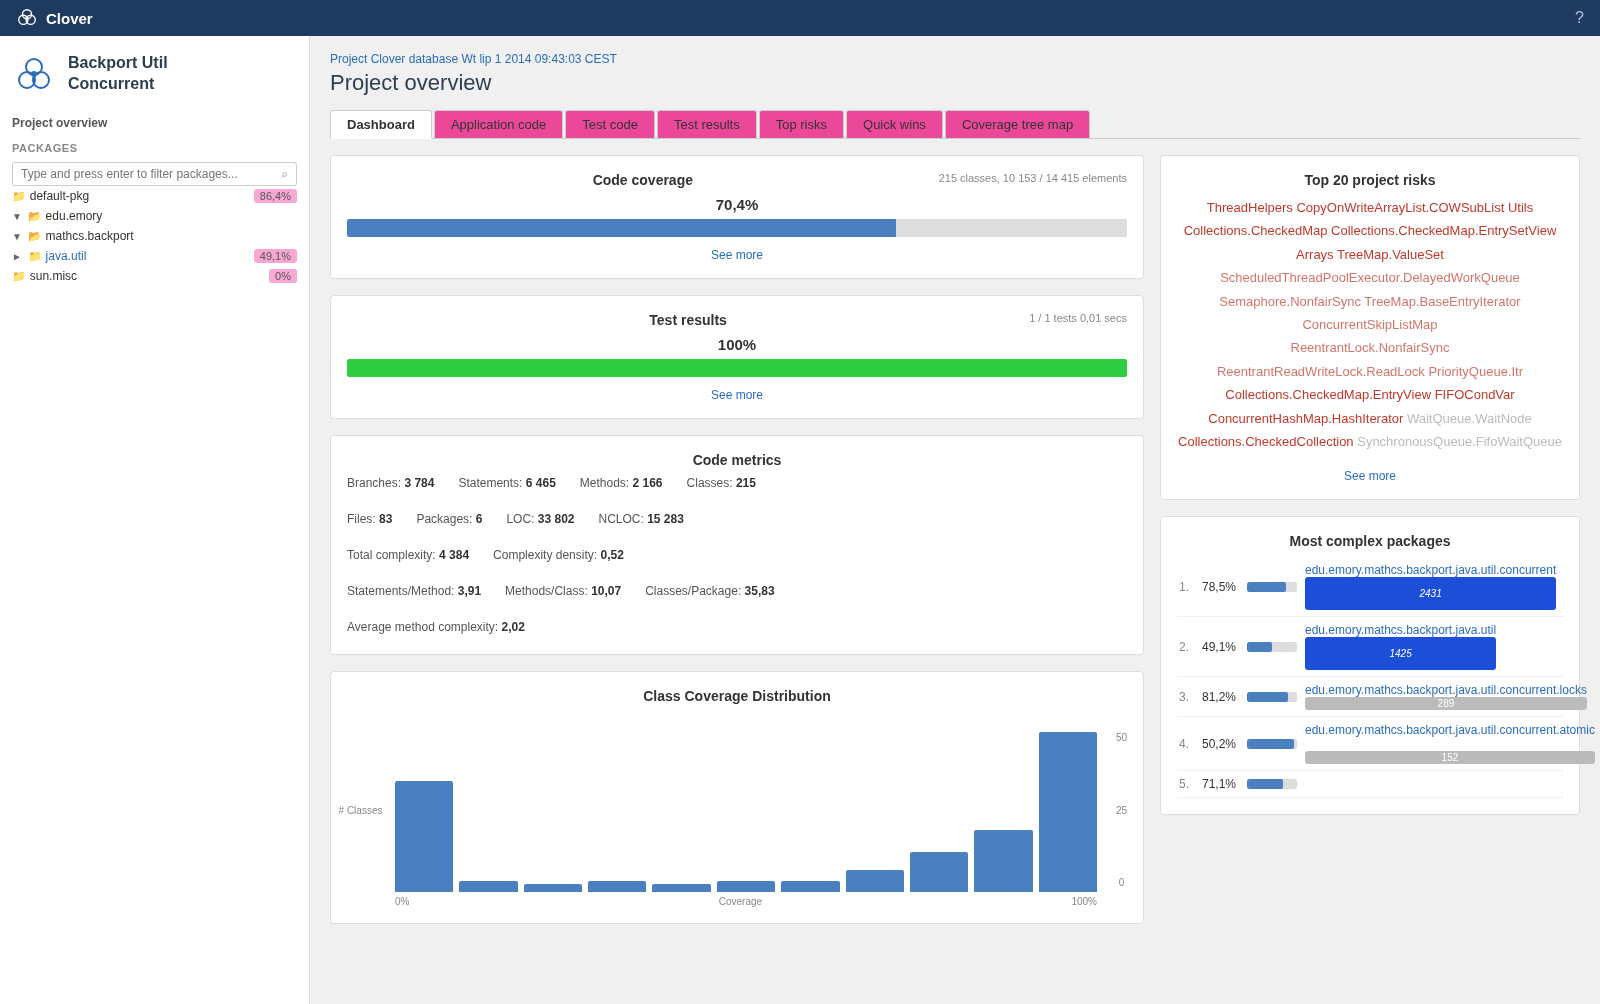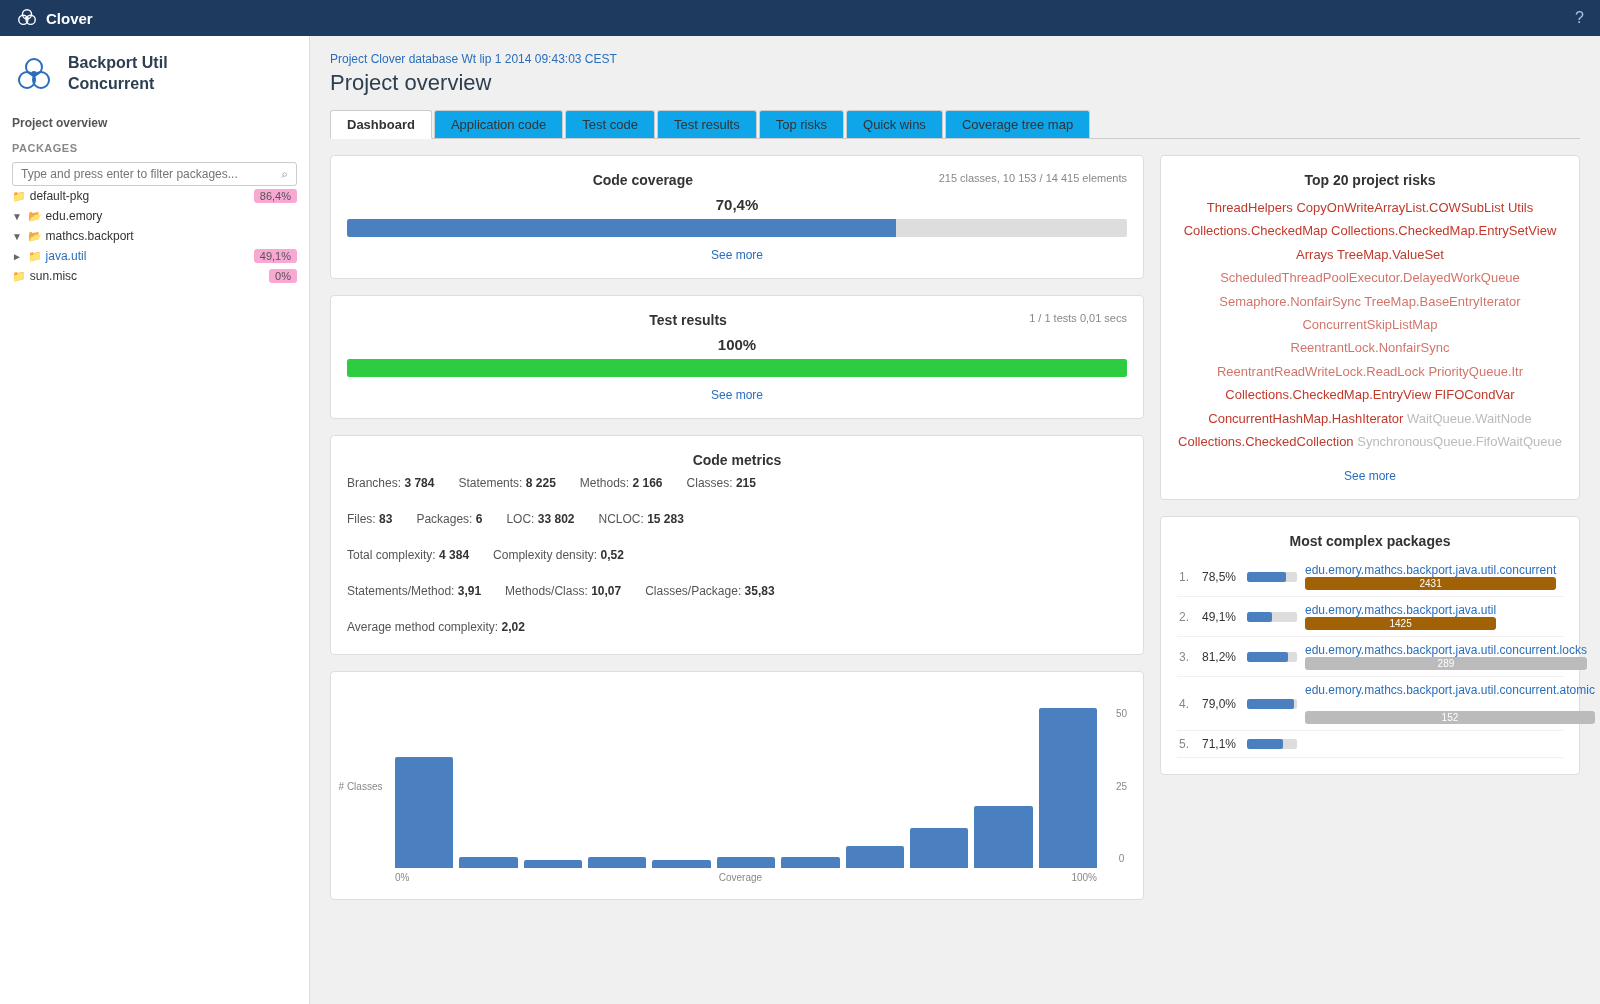--- a/index.html
+++ b/index.html
@@ -151,21 +151,21 @@
     .tabs {
       display: flex;
       gap: 0;
       margin-bottom: 16px;
       border-bottom: 1px solid #ccc;
     }
     .tab {
       padding: 6px 16px;
       border: 1px solid #ccc;
       border-bottom: none;
-      background: #0ea5e9;
+      background: #ec4899;
       cursor: pointer;
       font-size: 13px;
       color: #333;
       margin-right: 2px;
       border-radius: 3px 3px 0 0;
     }
     .tab.active {
       background: white;
       color: #333;
       border-bottom: 1px solid white;
@@ -315,25 +315,26 @@
       overflow: hidden;
       flex-shrink: 0;
     }
     .complex-bar-fill {
       height: 100%;
       background: #4a7fc0;
       border-radius: 2px;
     }
     .complex-name { color: #2a6ebb; flex: 1; }
     .complex-badge {
-      background: #a16207;
+      background: #1d4ed8;
       color: white;
       border-radius: 3px;
-      padding: 1px 5px;
+      padding: 11px 5px;
       font-size: 10px;
+      font-style: italic;
     }
     .complex-badge-sm {
       background: #bbb;
       color: white;
       border-radius: 3px;
       padding: 1px 5px;
       font-size: 10px;
     }
     .complex-item-wrap {
       display: flex;
@@ -467,21 +468,21 @@
             <div class="bar-fill-green" style="width: 100%"></div>
           </div>
           <a class="see-more">See more</a>
         </div>
 
         <div class="card">
           <div class="card-title">Code metrics</div>
           <div class="metrics-grid">
             <div class="metrics-row">
               <span class="metric-item"><span class="metric-label">Branches: </span><span class="metric-value">3 784</span></span>
-              <span class="metric-item"><span class="metric-label">Statements: </span><span class="metric-value">8 225</span></span>
+              <span class="metric-item"><span class="metric-label">Statements: </span><span class="metric-value">6 465</span></span>
               <span class="metric-item"><span class="metric-label">Methods: </span><span class="metric-value">2 166</span></span>
               <span class="metric-item"><span class="metric-label">Classes: </span><span class="metric-value">215</span></span>
             </div>
             <div class="metrics-row">
               <span class="metric-item"><span class="metric-label">Files: </span><span class="metric-value">83</span></span>
               <span class="metric-item"><span class="metric-label">Packages: </span><span class="metric-value">6</span></span>
               <span class="metric-item"><span class="metric-label">LOC: </span><span class="metric-value">33 802</span></span>
               <span class="metric-item"><span class="metric-label">NCLOC: </span><span class="metric-value">15 283</span></span>
             </div>
             <div class="metrics-row">
@@ -493,20 +494,21 @@
               <span class="metric-item"><span class="metric-label">Methods/Class: </span><span class="metric-value">10,07</span></span>
               <span class="metric-item"><span class="metric-label">Classes/Package: </span><span class="metric-value">35,83</span></span>
             </div>
             <div class="metrics-row">
               <span class="metric-item"><span class="metric-label">Average method complexity: </span><span class="metric-value">2,02</span></span>
             </div>
           </div>
         </div>
 
         <div class="card">
+          <div class="card-title">Class Coverage Distribution</div>
           <div class="chart-wrapper" style="position:relative; padding-left: 28px;">
             <span class="yaxis-label" style="position:absolute; left: 8px; top:50%; transform: translateY(-50%) rotate(-90deg); font-size:10px; color:#888; white-space:nowrap;"># Classes</span>
             <div style="position:relative;">
               <div style="position:absolute; right:0; top:0; bottom:0; display:flex; flex-direction:column; justify-content:space-between; font-size:10px; color:#888; pointer-events:none; padding-bottom:4px;">
                 <span>50</span>
                 <span>25</span>
                 <span>0</span>
               </div>
               <div class="chart-area" style="padding-right: 30px;">
 
@@ -598,21 +600,21 @@
                 <div class="complex-bar-fill" style="width:81.2%"></div>
               </div>
               <div class="complex-item-wrap">
                 <span class="complex-name">edu.emory.mathcs.backport.java.util.concurrent.locks</span>
                 <span class="complex-badge-sm">289</span>
               </div>
             </li>
 
             <li class="complex-pkg-item">
               <span class="complex-num">4.</span>
-              <span class="complex-pct">79,0%</span>
+              <span class="complex-pct">50,2%</span>
               <div class="complex-bar-wrap">
                 <div class="complex-bar-fill" style="width:94.2%"></div>
               </div>
               <div class="complex-item-wrap">
                 <span class="complex-name">edu.emory.mathcs.backport.java.util.concurrent.atomic</span>
                 <br>
                 <span class="complex-badge-sm">152</span>
               </div>
             </li>
 

